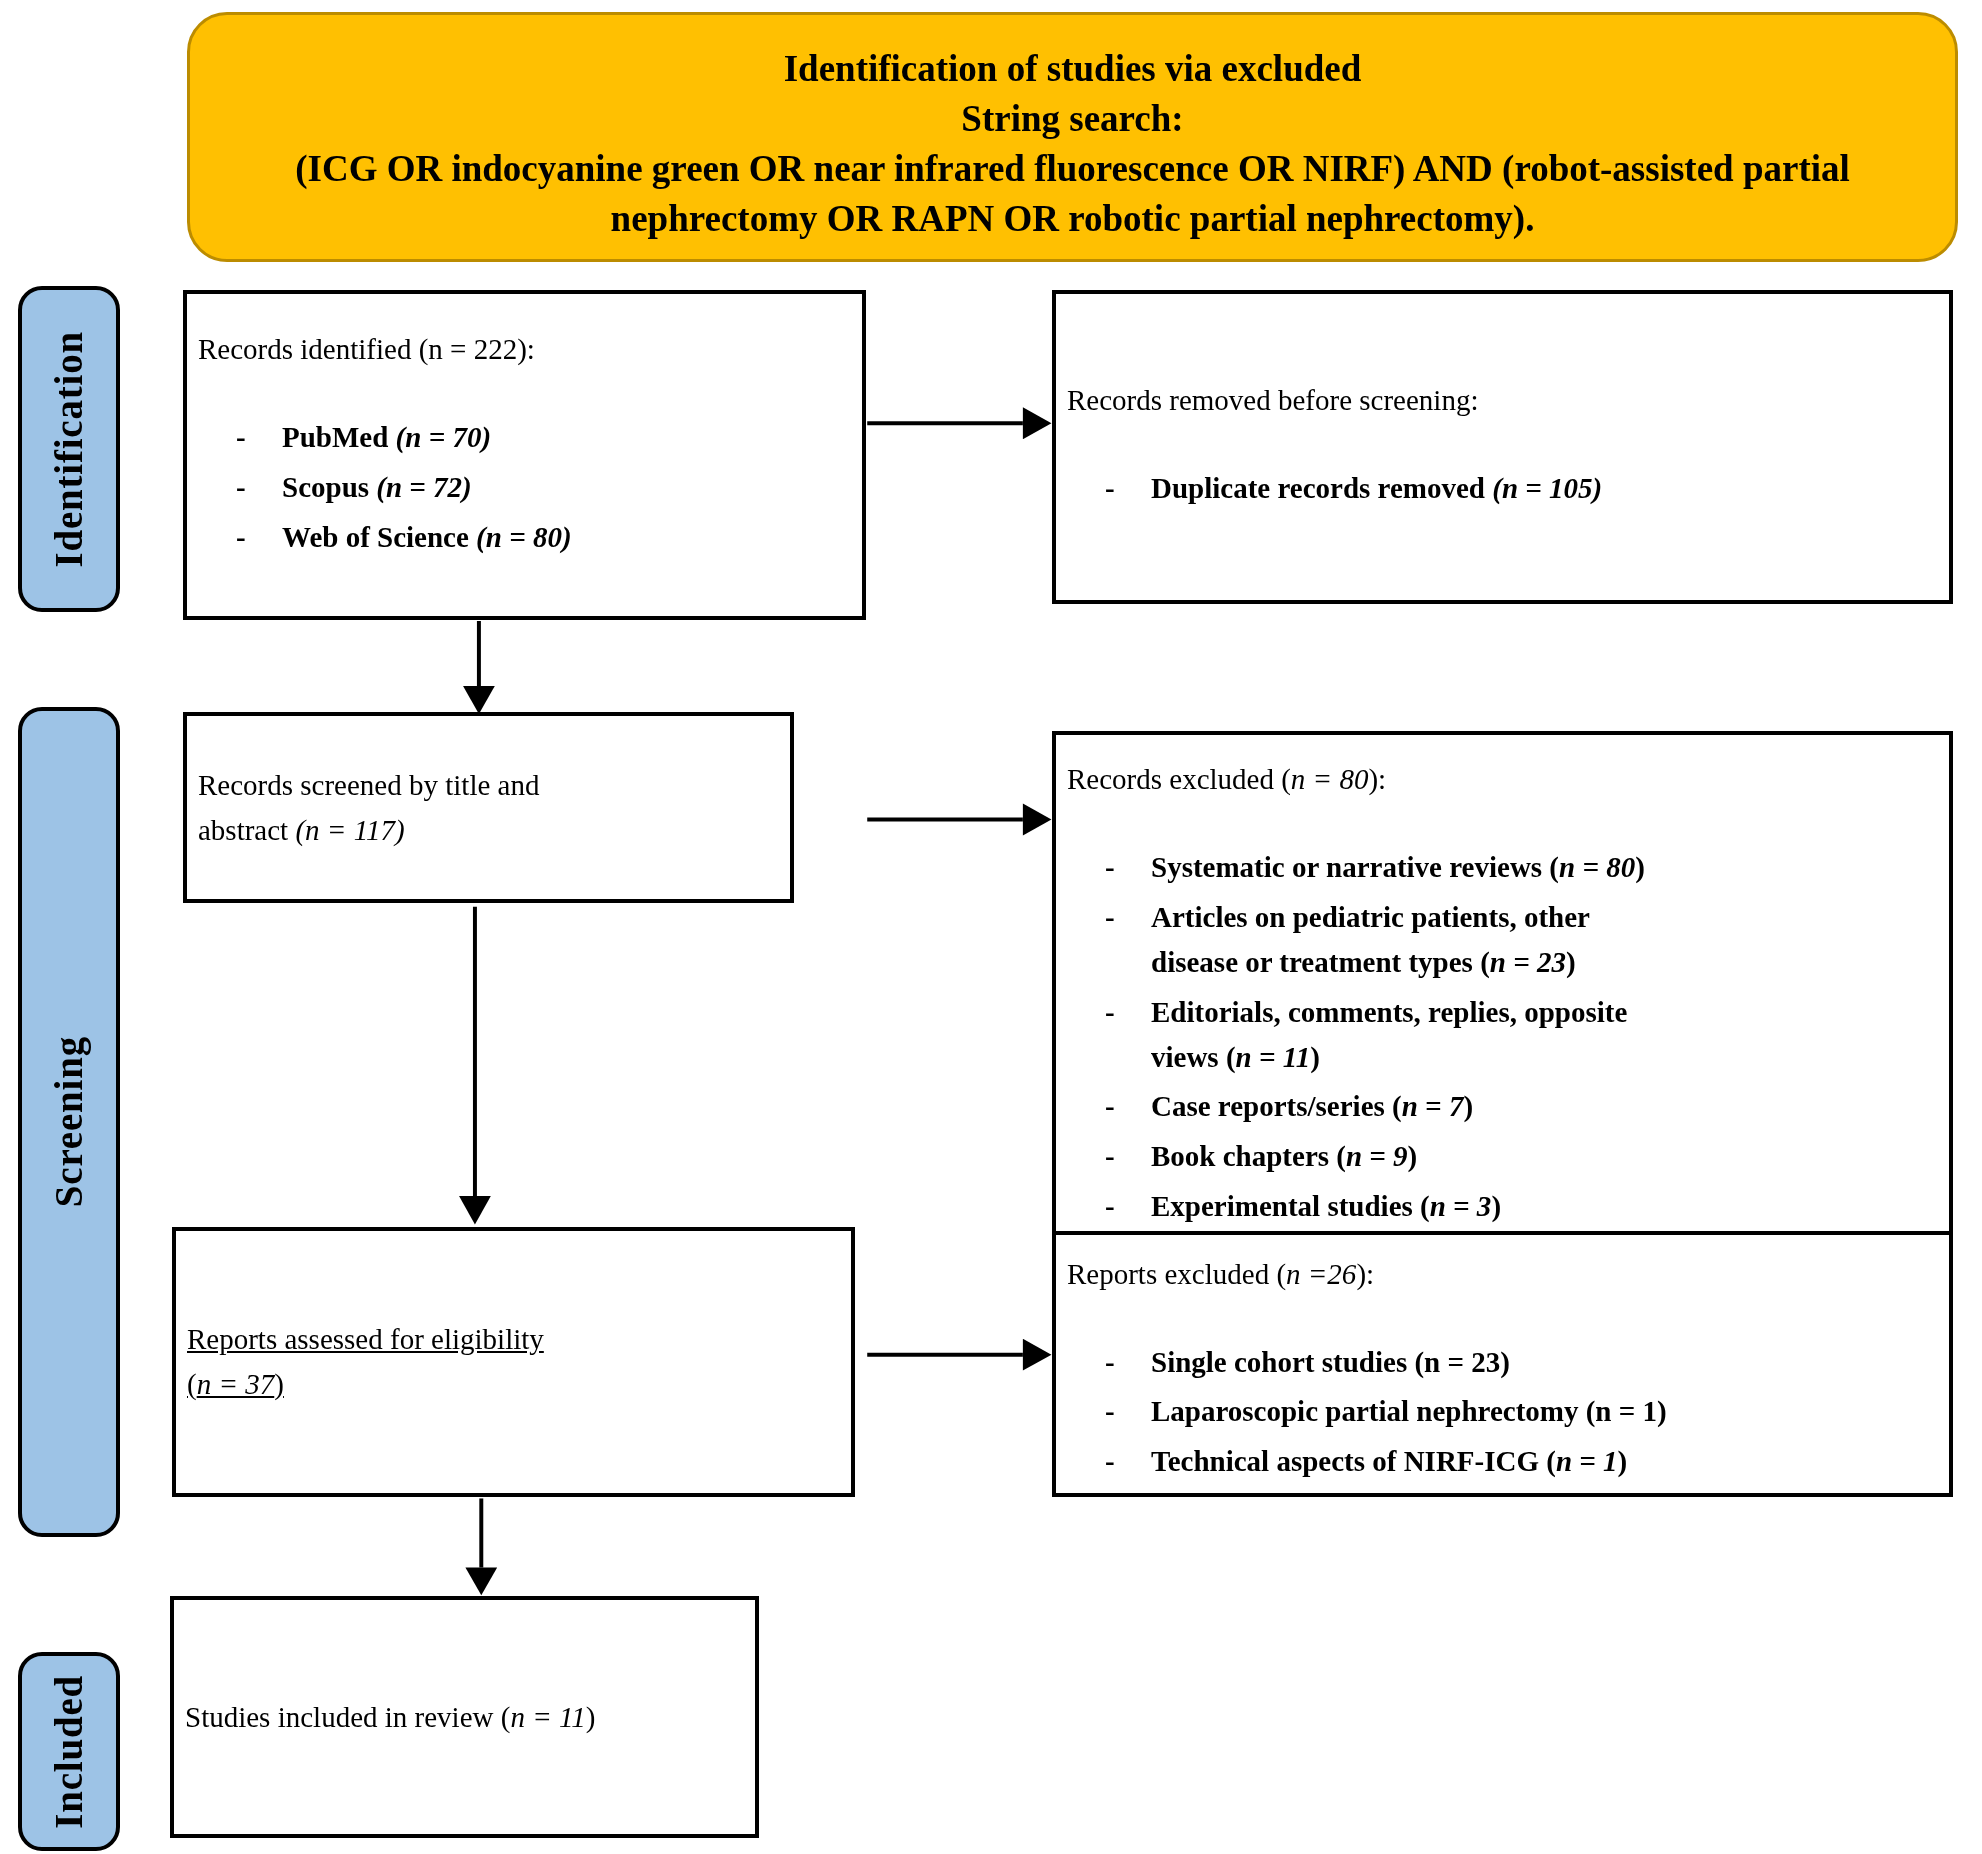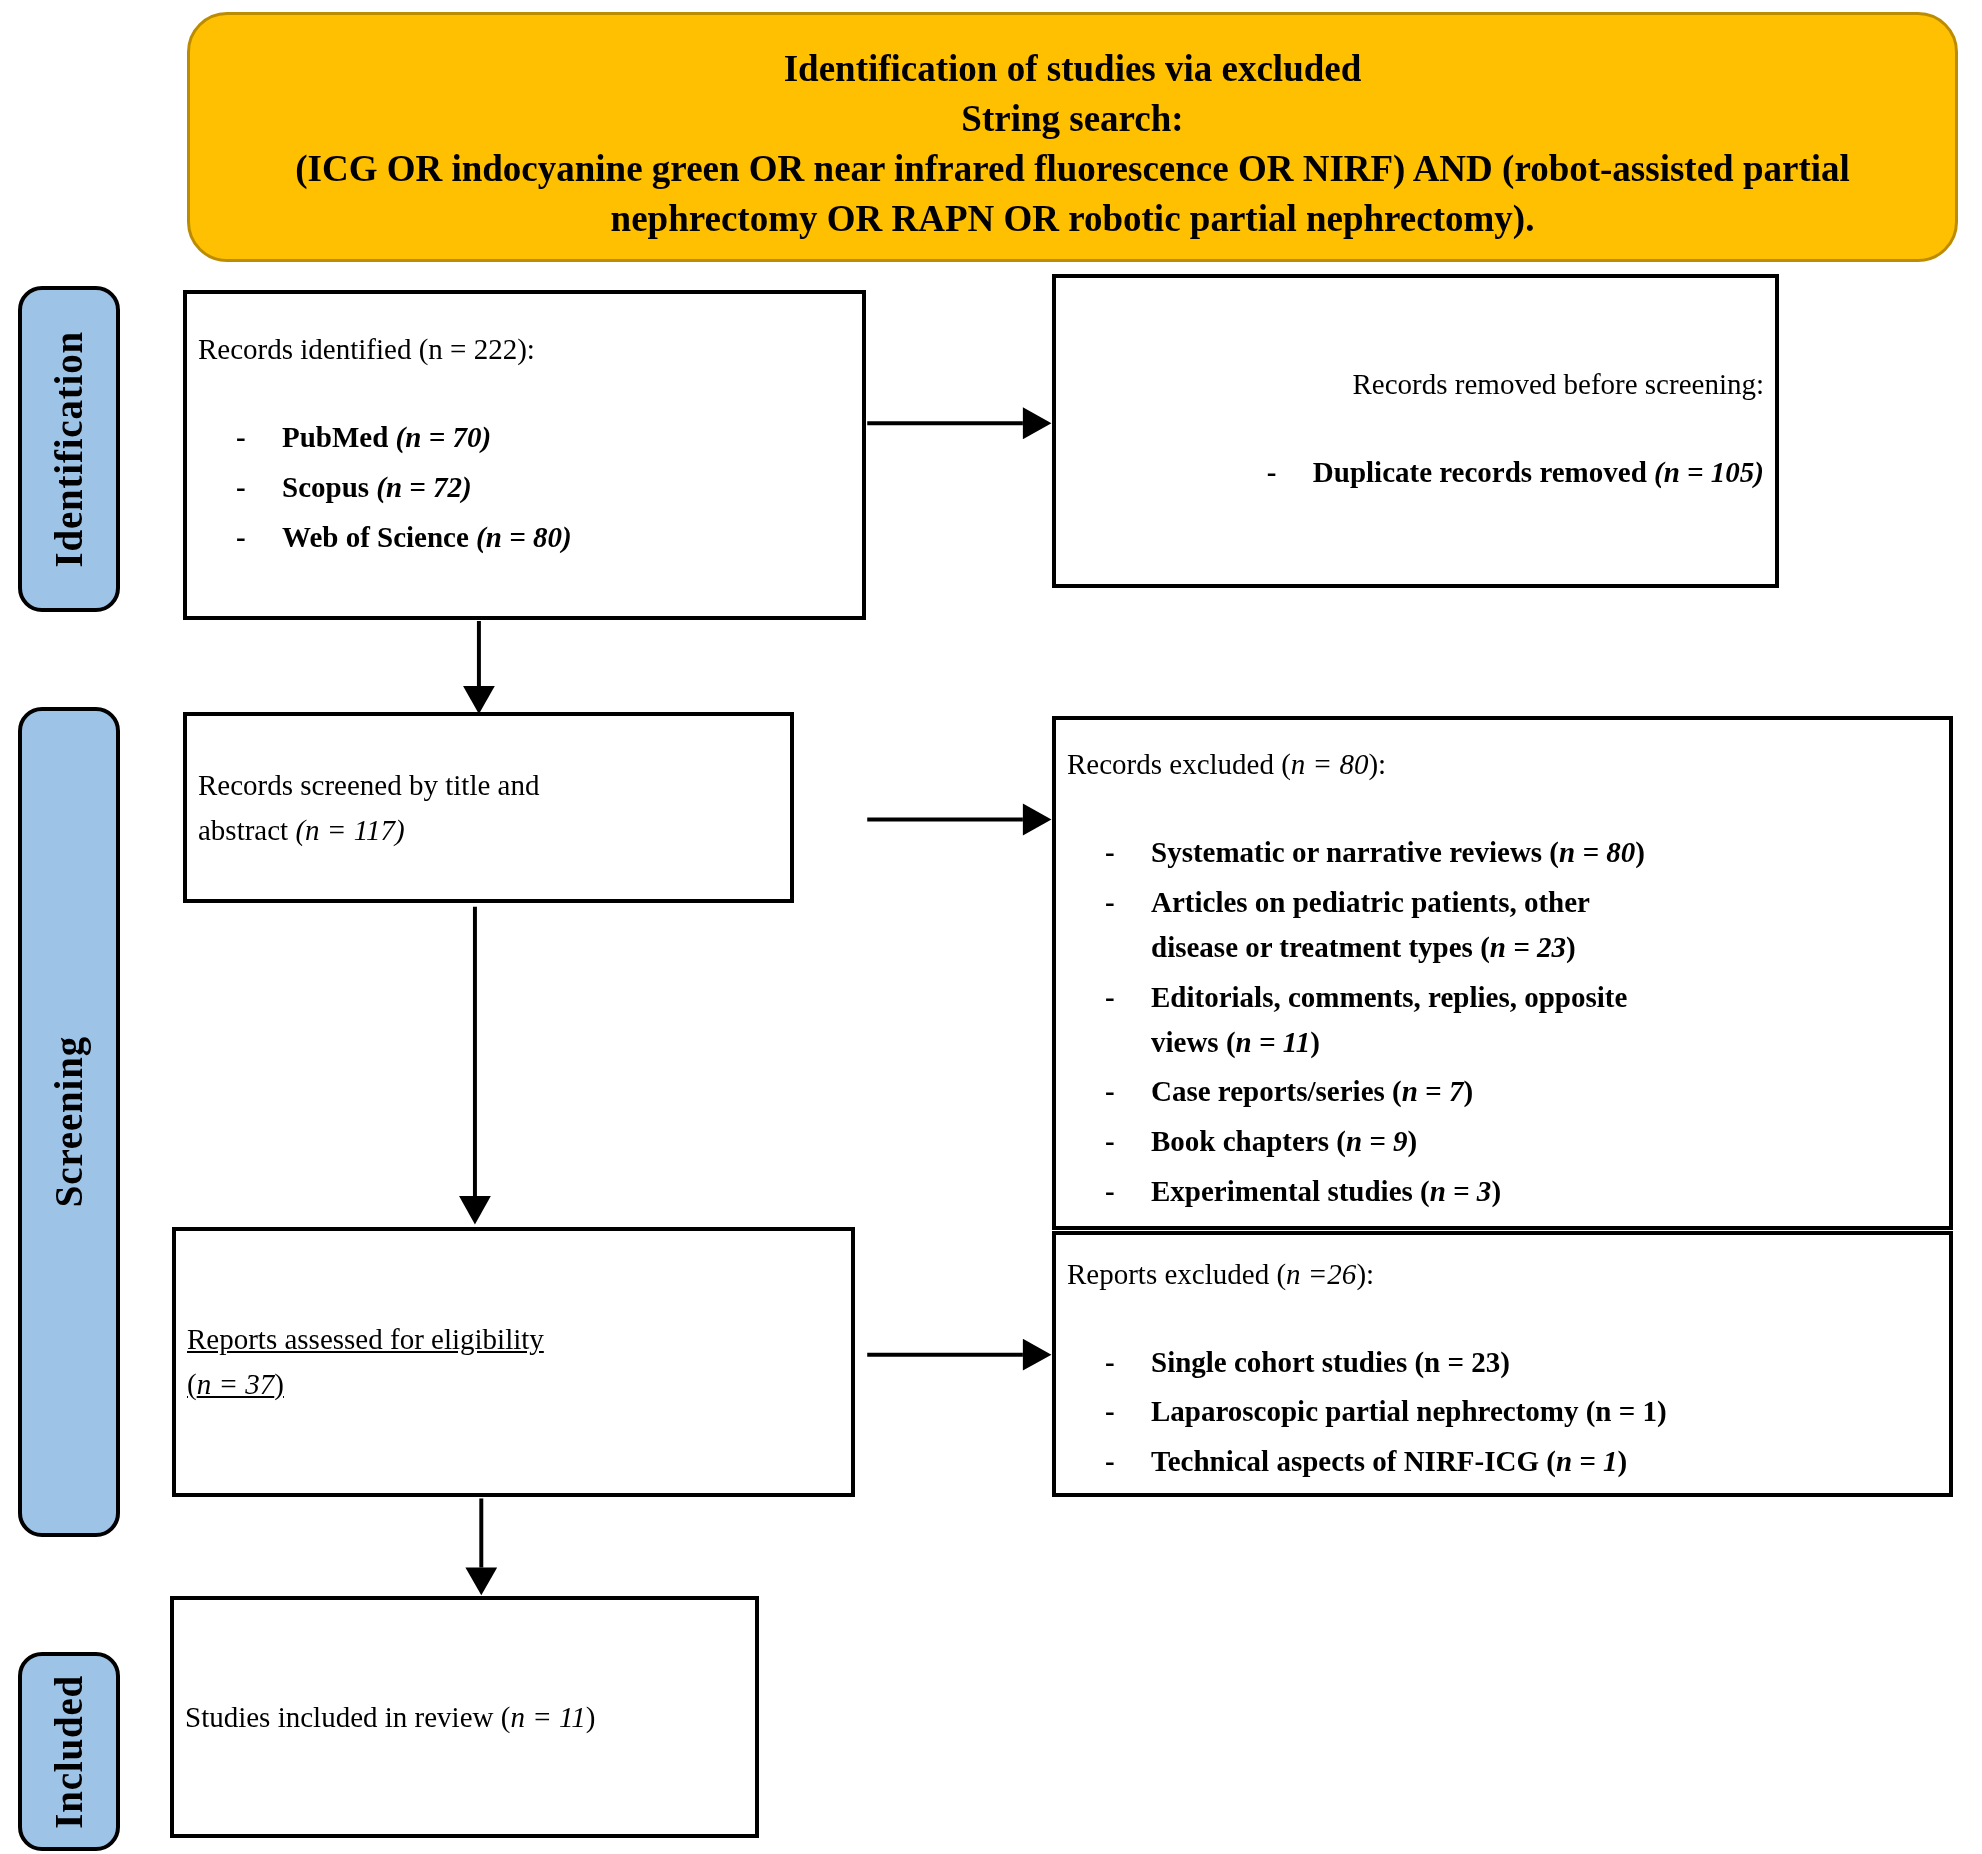--- a/index.html
+++ b/index.html
@@ -63,22 +63,22 @@
     line-height: 45px;
     padding: 8px 11px;
     display: flex;
     flex-direction: column;
   }
   .vcenter { justify-content: center; }
   .box-records-identified { left: 183px;  top: 290px;  width: 683px;  height: 330px; padding-top: 33px; }
   .box-records-screened   { left: 183px;  top: 712px;  width: 611px;  height: 191px; }
   .box-reports-assessed   { left: 172px;  top: 1227px; width: 683px;  height: 270px; text-decoration: underline; }
   .box-studies-included   { left: 170px;  top: 1596px; width: 589px;  height: 242px; }
-  .box-records-removed    { left: 1052px; top: 274px;  width: 727px; height: 314px; align-items: flex-end; }
-  .box-records-excluded   { left: 1052px; top: 716px;  width: 901px; height: 514px; padding-top: 22px; }
+  .box-records-removed    { left: 1052px; top: 290px;  width: 901px; height: 314px; }
+  .box-records-excluded   { left: 1052px; top: 731px;  width: 901px; height: 514px; padding-top: 22px; }
   .box-reports-excluded   { left: 1052px; top: 1231px; width: 901px; height: 266px; padding-top: 20.6px; justify-content: center; }
 
   .it { font-style: italic; }
   .list { margin-top: 43px; }
   .bullet { display: flex; margin-bottom: 4.8px; }
   .dash { flex: none; width: 46px; margin-left: 38px; font-weight: bold; }
   .btext { flex: 1; font-weight: bold; }
 
   
   .arrows {

